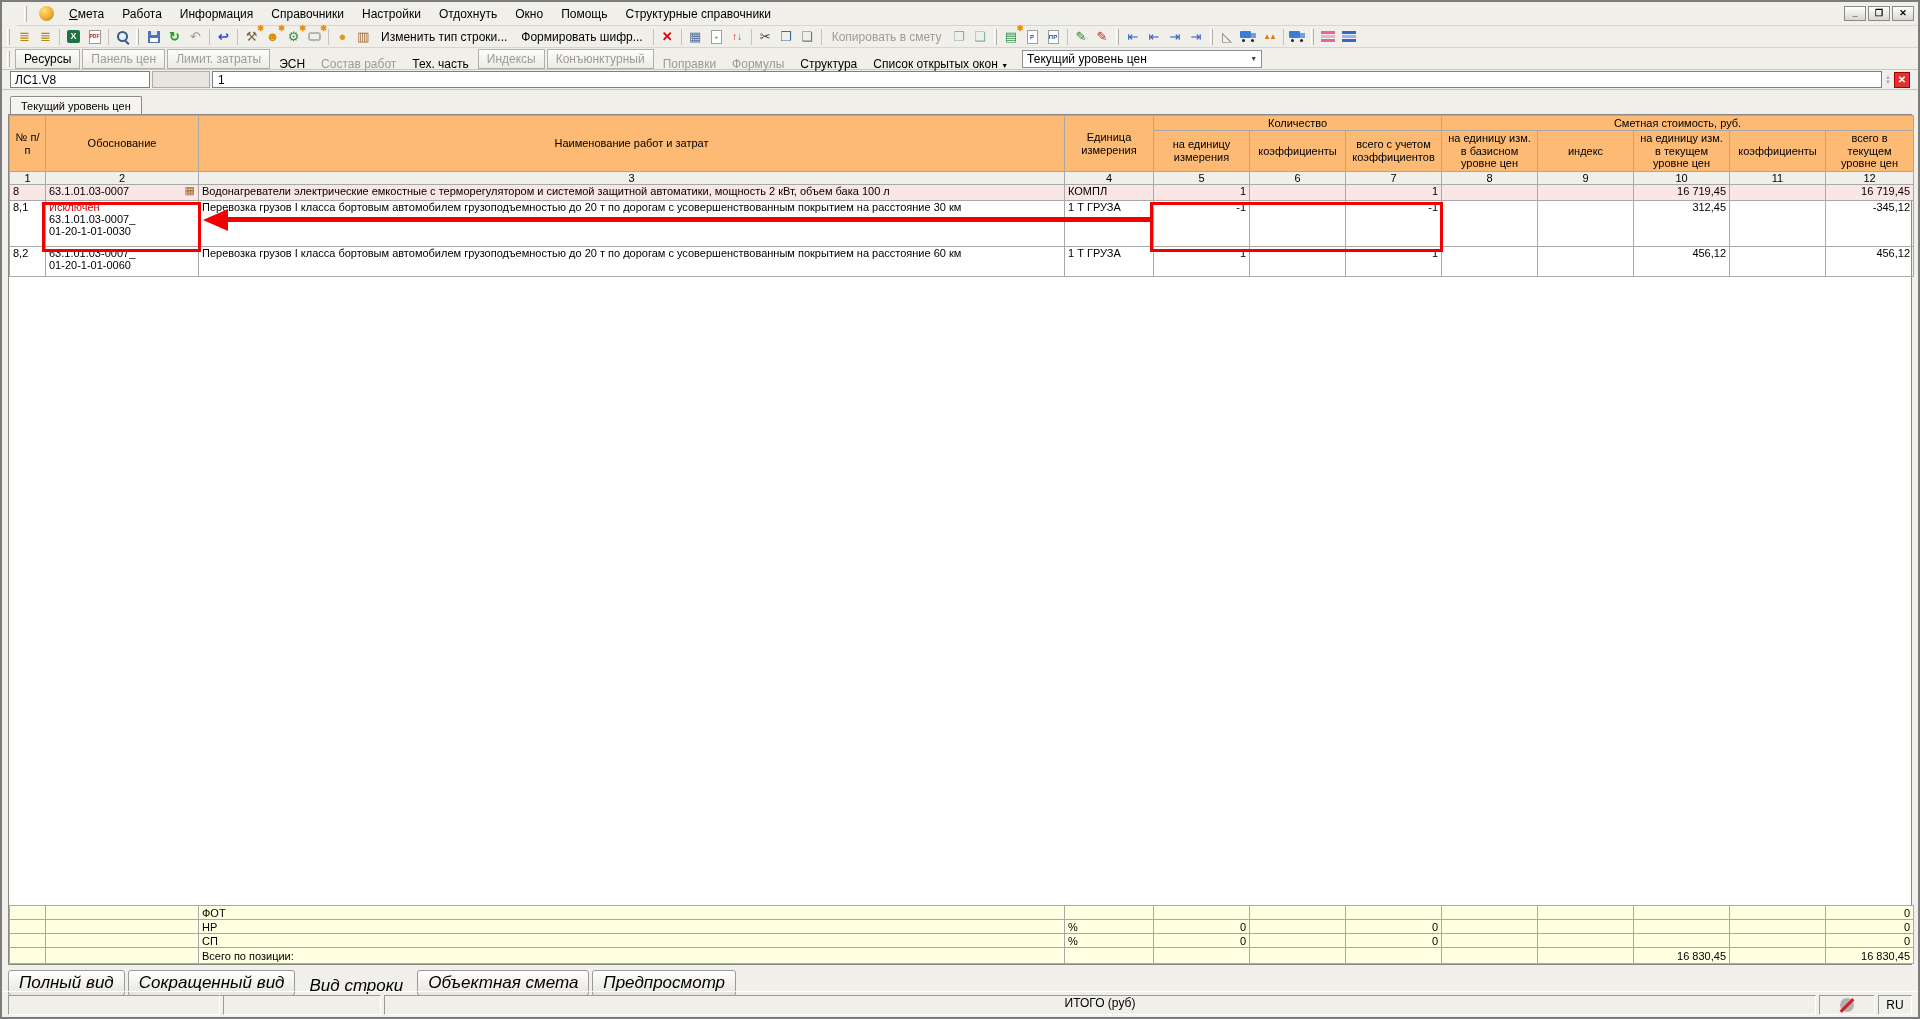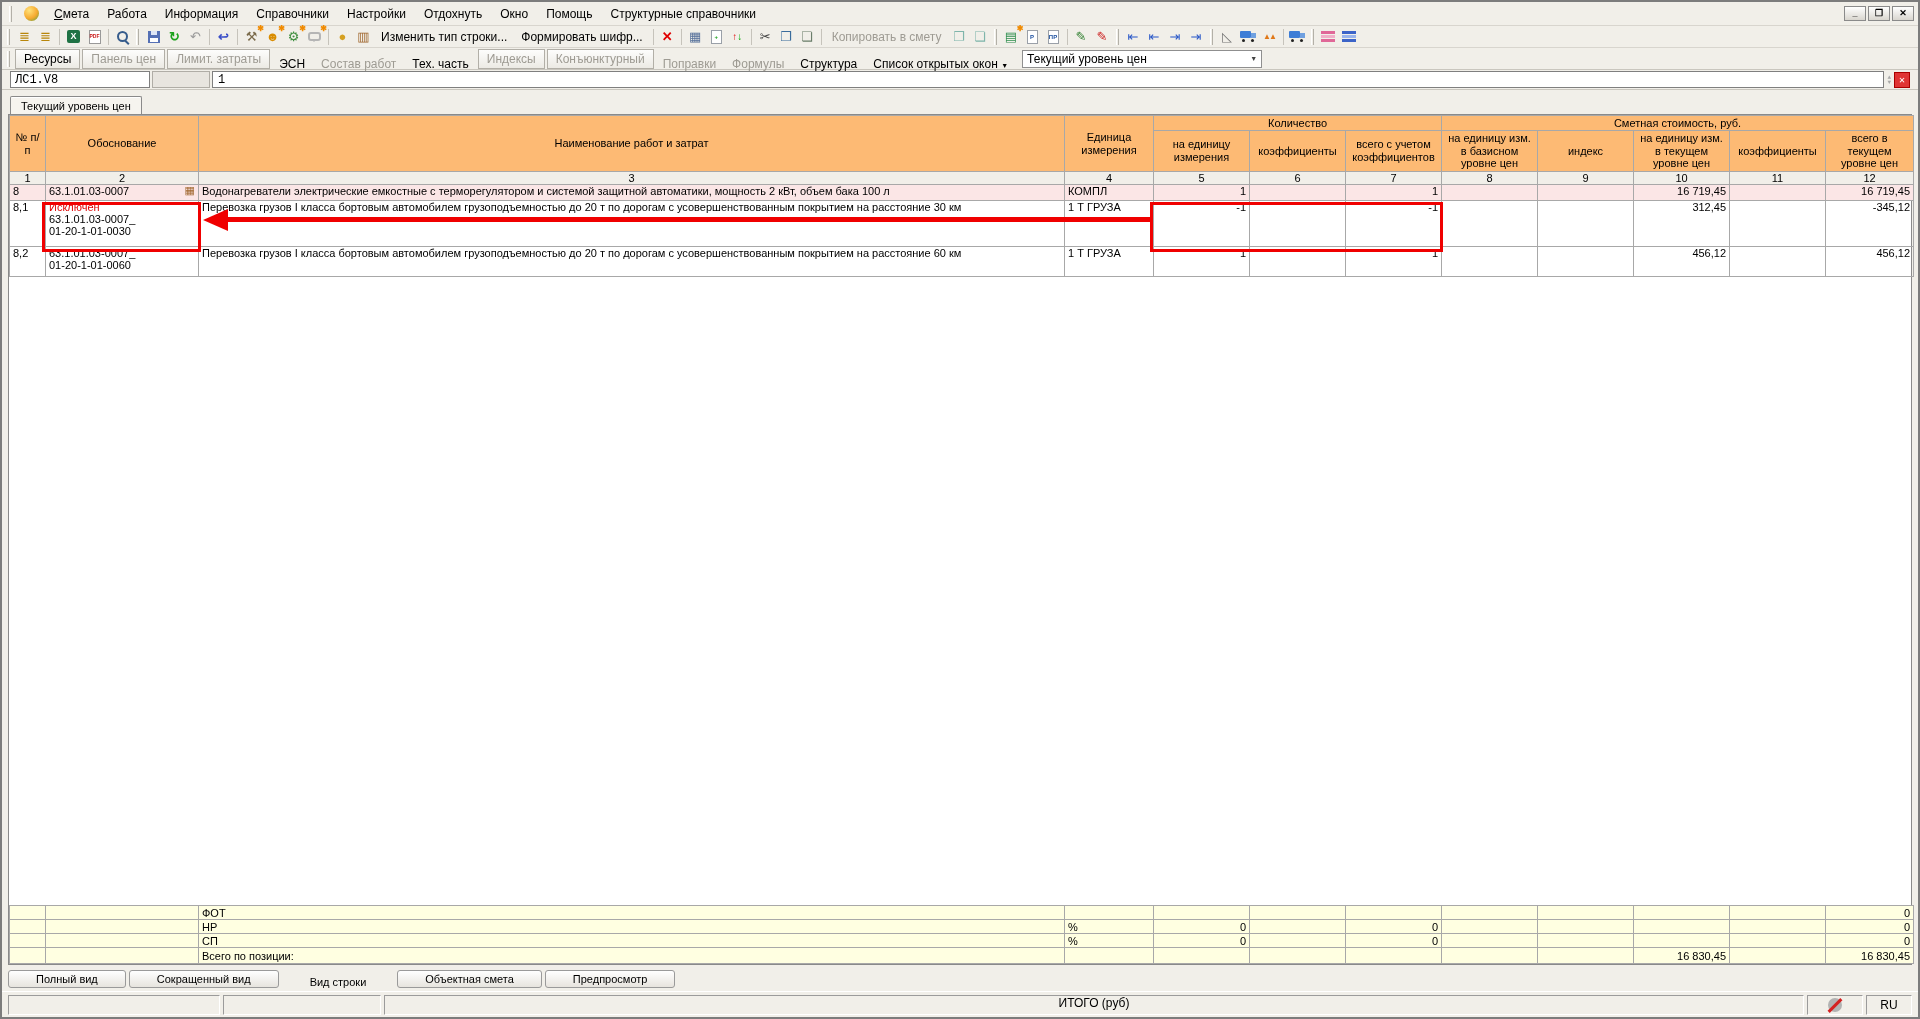--- a/index.html
+++ b/index.html
@@ -1,21 +1,21 @@
 <!DOCTYPE html>
 <html><head>
 <meta charset="utf-8">
 <style>
   html,body{margin:0;padding:0;width:1920px;height:1019px;overflow:hidden;
     font-family:"Liberation Sans",sans-serif;font-size:12px;color:#000;background:#9a9a9a;}
   *{box-sizing:border-box;}
   .window{position:absolute;inset:0;border:2px solid #7c7c7c;background:#f1efe9;
     display:flex;flex-direction:column;}
   
-  .menubar{height:24px;display:flex;align-items:center;padding:0 4px;border-bottom:1px solid #d8d5ce;}
+  .menubar{height:24px;display:flex;align-items:center;padding:0 4px;border-bottom:1px solid #d8d5ce;margin-left:15px;}
   .logo{width:15px;height:15px;border-radius:50%;margin:0 6px 0 8px;
     background:radial-gradient(circle at 35% 30%,#ffe27a 0%,#f6a92f 55%,#4fa040 100%);}
   .mi{padding:2px 9px;cursor:default;white-space:nowrap;}
   .mi.u::first-letter{text-decoration:underline;}
   .winctl{margin-left:auto;display:flex;gap:2px;}
   .wbtn{width:22px;height:15px;border:1px solid #8a8a8a;background:linear-gradient(#ffffff,#d9d6cf);
     display:flex;align-items:center;justify-content:center;font-size:9px;font-weight:bold;line-height:1;}
   
   .toolbar{height:22px;display:flex;align-items:center;padding:0 2px;border-bottom:1px solid #d8d5ce;background:#f1efe9;}
   .grip{width:3px;height:16px;margin:0 4px 0 3px;border-left:1px solid #ffffff;border-right:1px solid #b3b0a8;}
@@ -59,21 +59,21 @@
   .ic-mute::after{content:"";position:absolute;left:-2px;top:6px;width:18px;height:3px;
     background:#d42020;transform:rotate(-45deg);}
   
   .panelbar{height:22px;display:flex;align-items:center;padding:0 2px;border-bottom:1px solid #c9c6be;background:#f1efe9;}
   .pbtn{padding:2px 8px;white-space:nowrap;margin-top:11px;}
   .pbtn.boxed{border:1px solid #b2afa7;background:linear-gradient(#fdfdfc,#eceae4);margin:0 1px;}
   .combo{width:240px;height:18px;background:#fff;border:1px solid #8f8f8f;display:flex;
     align-items:center;padding:0 4px;margin-left:6px;}
   .combo .arr{margin-left:auto;font-size:7px;color:#444;}
   
-  .fbar{height:20px;display:flex;align-items:center;padding:0 8px;gap:0;border-bottom:1px solid #c9c6be;font-family:Liberation Mono, monospace;}
+  .fbar{height:20px;display:flex;align-items:center;padding:0 8px;gap:0;border-bottom:1px solid #c9c6be;}
   .cellref{width:140px;height:17px;background:#fff;border:1px solid #7f7f7f;padding:0 4px;display:flex;align-items:center;}
   .fgap{width:58px;height:17px;background:#e8e5df;border:1px solid #b0ada6;margin:0 2px;}
   .fval{flex:1;height:17px;background:#fff;border:1px solid #7f7f7f;padding:0 5px;display:flex;align-items:center;}
   .spin{display:flex;flex-direction:column;justify-content:center;margin:0 3px;color:#a9a9a9;font-size:6px;line-height:5px;}
   .fclose{width:16px;height:16px;background:#e03434;border:1px solid #a00;color:#fff;font-size:10px;
     font-weight:bold;display:flex;align-items:center;justify-content:center;}
   
   .workarea{flex:1;display:flex;flex-direction:column;padding:2px 6px 4px 6px;min-height:0;}
   .sheettabs{height:22px;display:flex;align-items:flex-end;padding-left:2px;}
   .sheettab{border:1px solid #8a8a8a;border-bottom:none;background:#f6f4ef;padding:3px 10px 2px;
@@ -99,31 +99,31 @@
   tr.sum td{background:#ffffe1;height:14px;}
   tr.sum.last td{height:16px;}
   
   .ovbox{position:absolute;border:3px solid #f00000;}
   .ovline{position:absolute;background:#f00000;}
   .ovhead{position:absolute;width:0;height:0;border-top:11px solid transparent;
     border-bottom:11px solid transparent;border-right:25px solid #f00000;}
   
   .btabs{height:22px;display:flex;align-items:flex-start;gap:3px;padding:1px 6px 0;}
   .btab{border:1px solid #9a9a9a;border-radius:3px;background:linear-gradient(#ffffff,#e7e4de);
-    padding:2px 27px;font-size:11px;}
+    padding:2px 10px;font-size:17px;font-style:italic;}
   .btab.active{border-color:transparent;background:transparent;margin-top:3px;}
   
   .statusbar{height:26px;display:flex;align-items:center;gap:3px;padding:2px 6px;border-top:1px solid #fff;}
   .sb{height:20px;border:1px solid;border-color:#9b9b9b #ffffff #ffffff #9b9b9b;
     display:flex;align-items:center;padding:0 6px;background:#f1efe9;flex-direction:column;}
   .sb.s1{width:212px;}
   .sb.s2{width:158px;}
   .sb.s3{flex:1;gap:14px;}
   .sb.ic{width:56px;justify-content:center;}
-  .sb.lang{width:46px;justify-content:center;}
+  .sb.lang{width:34px;justify-content:center;}
 </style>
 </head>
 <body>
 
 <div class="window">
 
   <div class="menubar">
     <span class="grip"></span>
     <span class="logo"></span>
     <span class="mi u">Смета</span>

